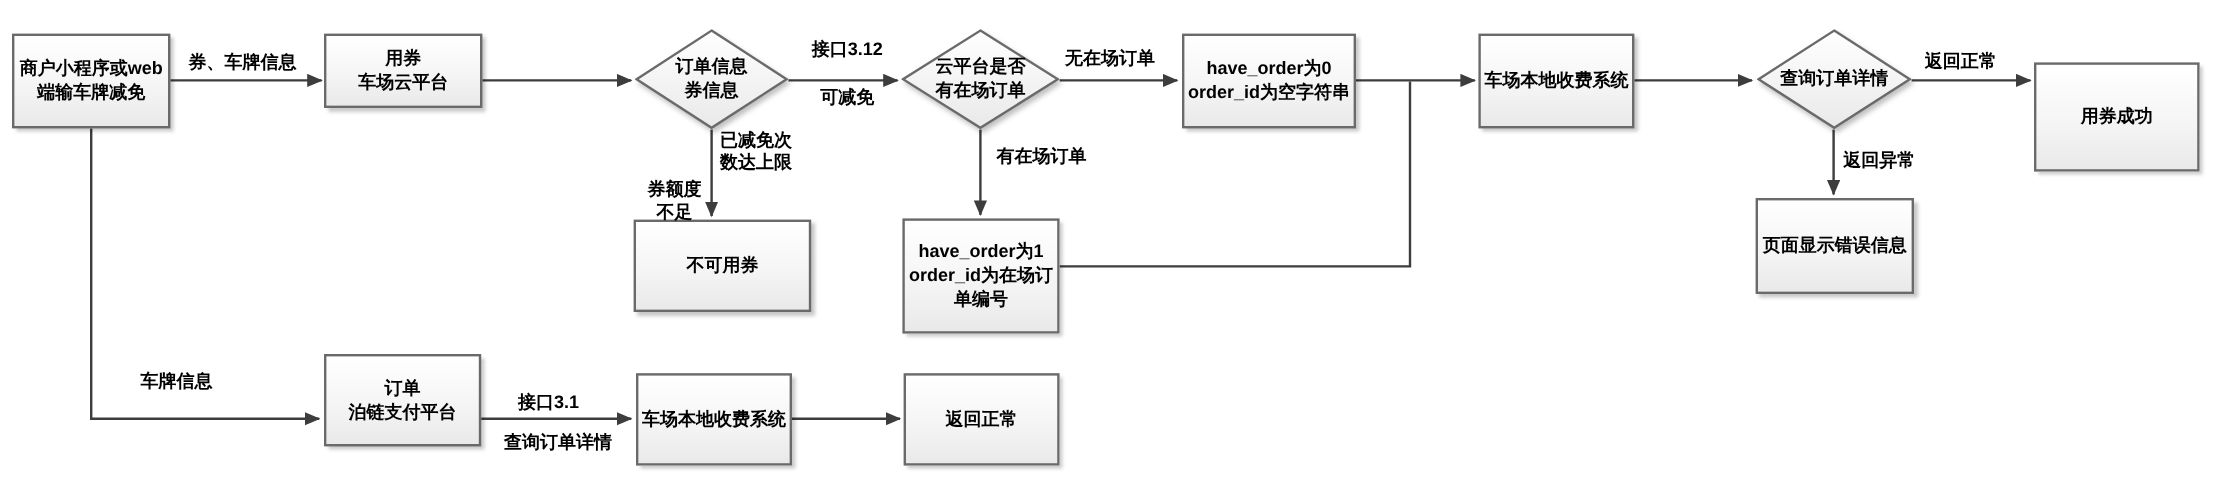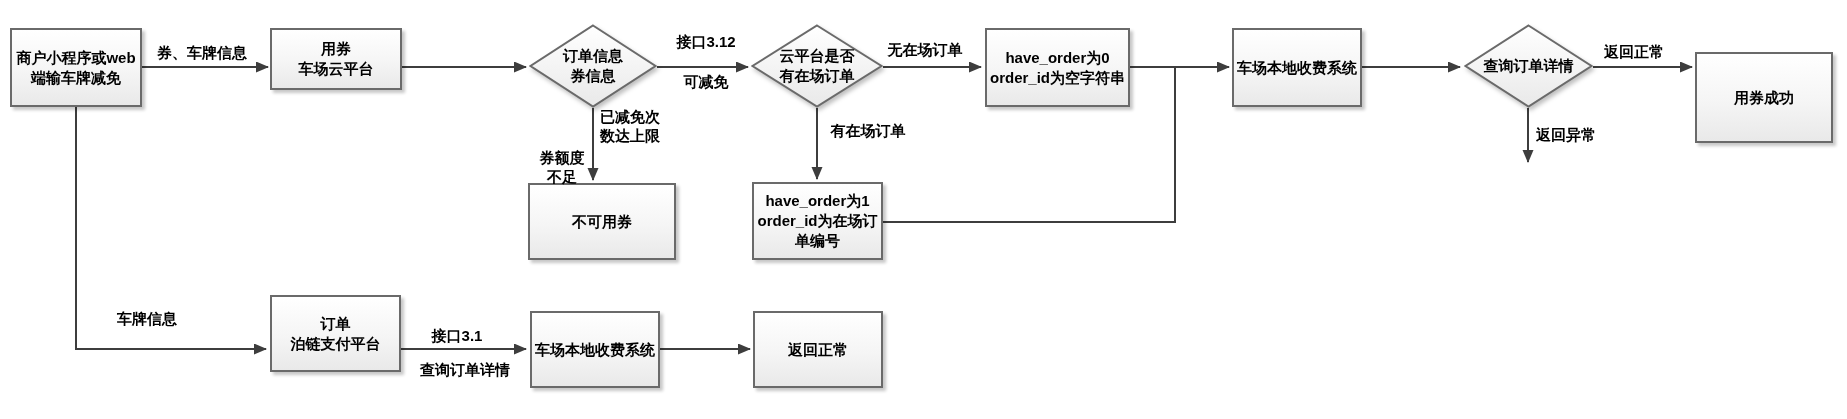--- a/index.html
+++ b/index.html
@@ -112,24 +112,25 @@
         </defs>
       <polygon points="64.5,1.5 127.5,42 64.5,82.5 1.5,42" fill="url(#g3)" stroke="#6a6a6a" stroke-width="2"></polygon>
     </svg>
     <div class="diamond-label">查询订单详情</div>
   </div>
 
   <div class="node process" style="left:1695px; top:28px; width:138px; height:91px;margin-top:24px;">用券成功</div>
 
   <div class="node process" style="left:528px; top:183px; width:148px; height:77px;text-align:right;">不可用券</div>
 
-  <div class="node process" style="left:752px; top:182px; width:131px; height:78px;">have_order为1
+  <div class="node process" style="left:752px; top:182px; width:131px; height:96px;">have_order为1
 order_id为在场订
 单编号</div>
 
+  <div class="node process" style="left:1463px; top:165px; width:132px; height:80px;">页面显示错误信息</div>
 
   <div class="node process" style="left:270px; top:295px; width:131px; height:77px;">订单
 泊链支付平台</div>
 
   <div class="node process" style="left:530px; top:311px; width:130px; height:77px;">车场本地收费系统</div>
 
   <div class="node process" style="left:753px; top:311px; width:130px; height:77px;">返回正常</div>
 
   <div class="edge-label" style="left:202px; top:53px;">券、车牌信息</div>
 

